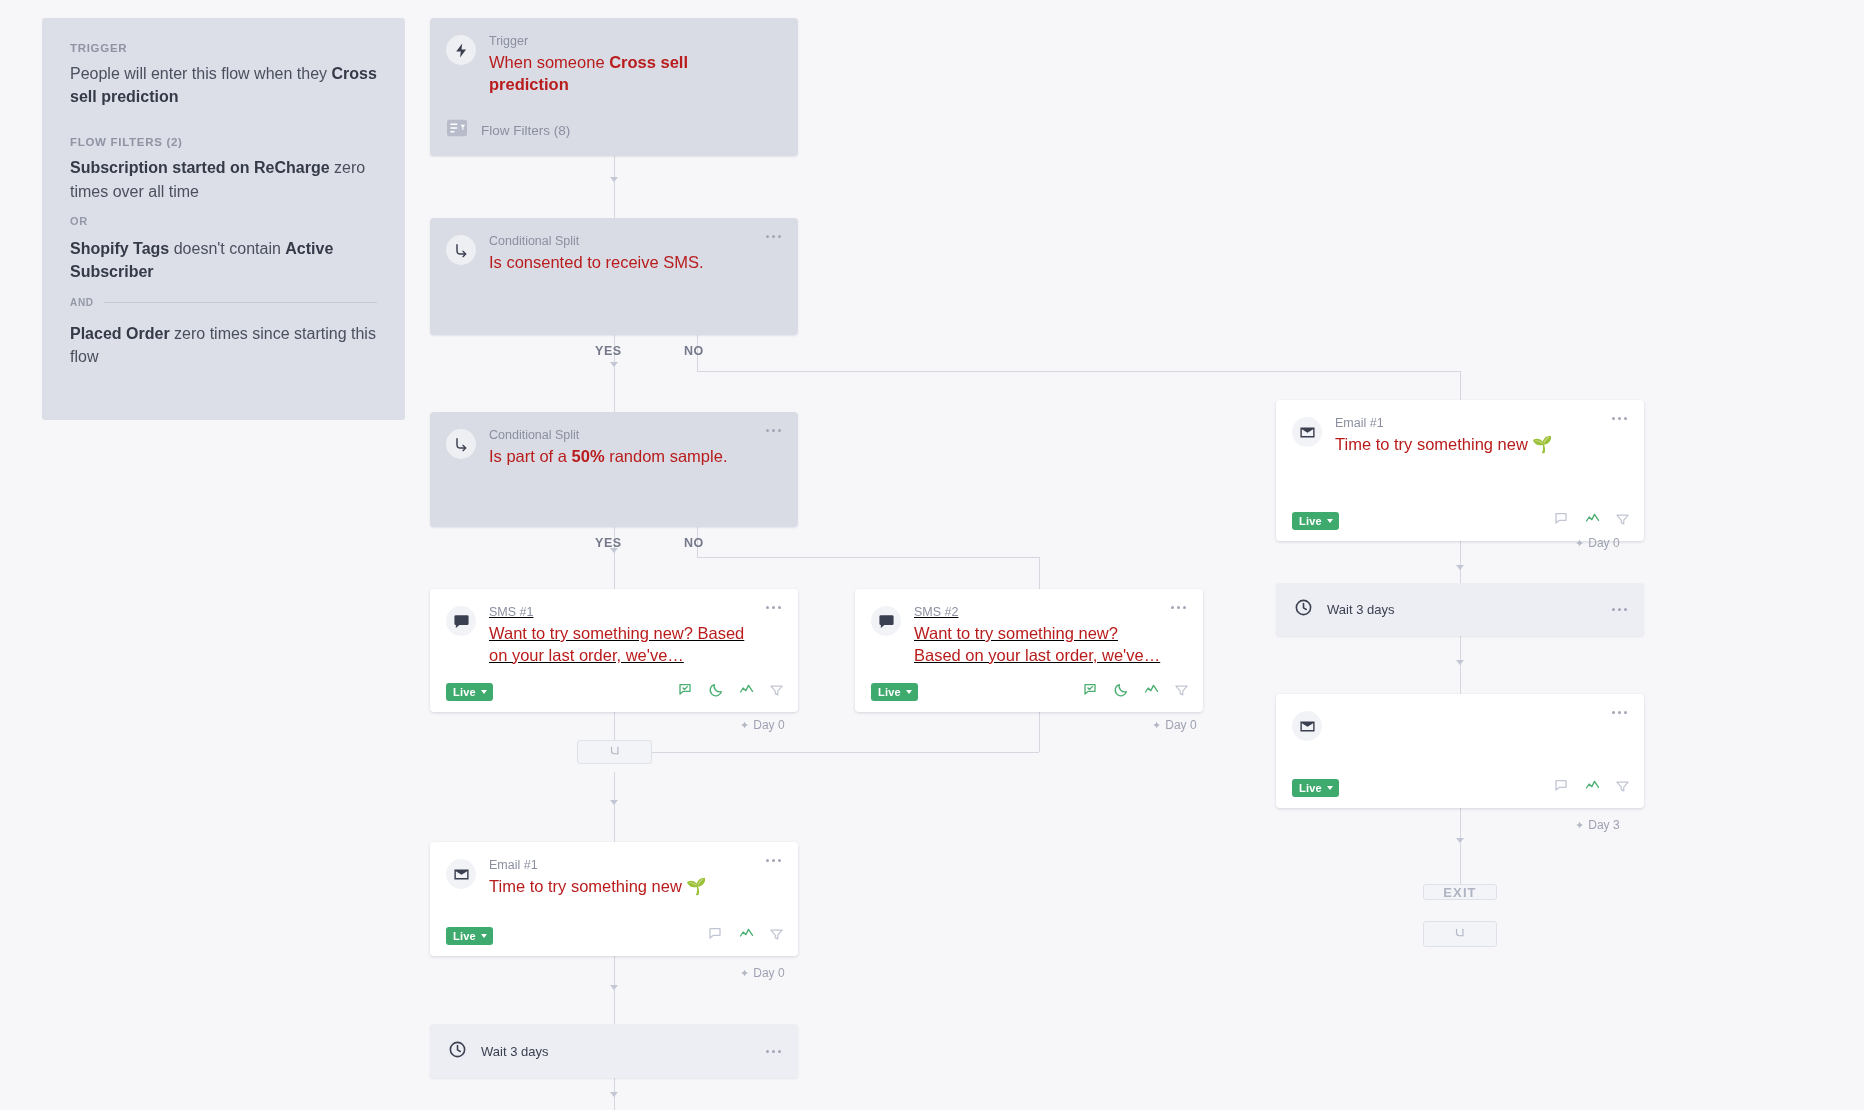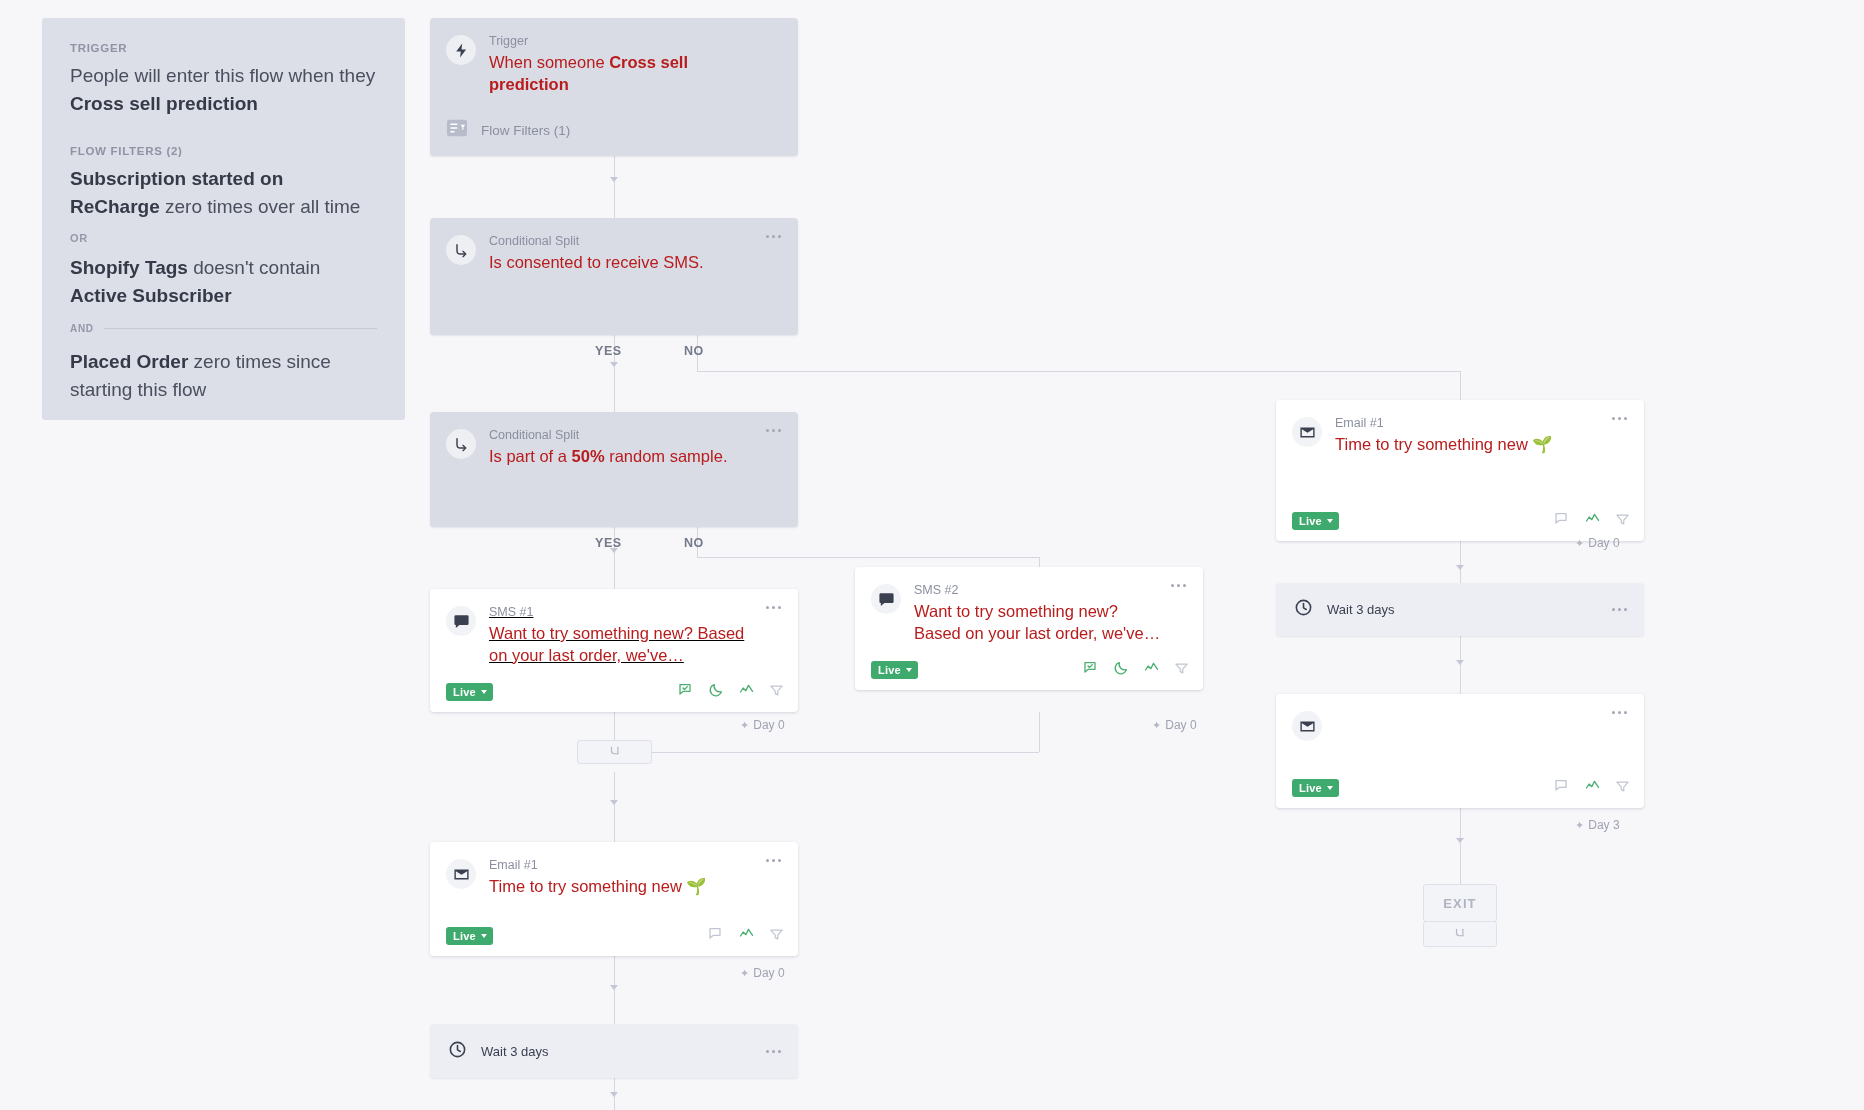--- a/index.html
+++ b/index.html
@@ -25,21 +25,21 @@
   
   #trigger-panel {
     position: absolute; left: 42px; top: 18px; width: 363px; height: 402px;
     background: #dcdfe8; border-radius: 3px;
     padding: 24px 28px 0 28px;
   }
   #trigger-panel .tag {
     font-size: 11.5px; letter-spacing: .7px; color: #8f93a3;
     font-weight: 600; text-transform: uppercase; margin-bottom: 8px;
   }
-  #trigger-panel .body { font-size: 19px; line-height: 1.45; color: #4a4f5e; }
+  #trigger-panel .body { font-size: 16px; line-height: 1.45; color: #4a4f5e; }
   #trigger-panel .body b { font-weight: 700; color: #353a48; }
   .panel-gap { height: 28px; }
   .panel-or { font-size: 11px; letter-spacing: .7px; color: #9498a8; font-weight: 600; margin: 12px 0 10px; }
   .panel-and-row { display: flex; align-items: center; gap: 10px; margin: 14px 0 14px; }
   .panel-and-row .lbl { font-size: 10px; letter-spacing: .7px; color: #9498a8; font-weight: 600; }
   .panel-and-row .rule { flex: 1; height: 1px; background: #c5c9d6; }
   .panel-notch {
     position: absolute; left: 363px; top: 18px;
     width: 0; height: 0;
     border-top: 22px solid transparent;
@@ -215,21 +215,21 @@
     <div style="position:absolute; left:16px; bottom:14px; display:flex; align-items:center; gap:13px;">
       <span>
         <svg width="22" height="20" viewBox="0 0 24 22" fill="none">
           <rect x="1" y="2" width="22" height="18" rx="2.5" fill="#b8bcca"></rect>
           <rect x="4.5" y="6" width="8" height="1.8" rx=".9" fill="#fff"></rect>
           <rect x="4.5" y="10.1" width="8" height="1.8" rx=".9" fill="#fff"></rect>
           <rect x="4.5" y="14.2" width="5" height="1.8" rx=".9" fill="#fff"></rect>
           <path d="M16 7.5h5l-2 2.6v3l-1.2-.8v-2.2L16 7.5z" fill="#fff"></path>
         </svg>
       </span>
-      <span style="font-size:13.5px; color:#8b8fa0;">Flow Filters (1)</span>
+      <span style="font-size:13.5px; color:#8b8fa0;">Flow Filters (8)</span>
     </div>
   </div>
 
   <div class="node node-grey" style="left:430px; top:218px; width:368px; height:117px;">
     <div class="node-inner">
       <div class="ico">
         <svg width="16" height="16" viewBox="0 0 24 24" fill="none" stroke="#3b4050" stroke-width="2.2" stroke-linecap="round">
           <path d="M6 4v9a5 5 0 0 0 5 5h7"></path>
             <path d="M15 14l4 4-4 4" stroke-width="2"></path>
         </svg>
@@ -315,21 +315,21 @@
             </svg>
         </span>
       </span>
     </div>
   </div>
   <div class="day-mark" style="left:740px; top:718px;">
     <span class="spark">✦</span>
     <span>Day 0</span>
   </div>
 
-  <div class="node node-white" style="left:855px; top:567px; width:348px; height:123px;">
+  <div class="node node-white" style="left:855px; top:589px; width:348px; height:123px;text-decoration:underline;">
     <div class="node-inner">
       <div class="ico">
         <svg width="17" height="17" viewBox="0 0 24 24" fill="#3b4050">
             <path d="M4 3h16a2 2 0 0 1 2 2v10a2 2 0 0 1-2 2H9l-5 4v-4a2 2 0 0 1-2-2V5a2 2 0 0 1 2-2z"></path>
           </svg>
       </div>
       <div class="node-text">
         <div class="node-kicker">SMS #2</div>
         <div class="node-title">Want to try something new? Based on your last order, we've…</div>
       </div>
@@ -545,21 +545,21 @@
             </svg>
         </span>
       </span>
     </div>
   </div>
   <div class="day-mark" style="left:1575px; top:818px;">
     <span class="spark">✦</span>
     <span>Day 3</span>
   </div>
 
-  <div class="mini-btn exit-btn" style="left:1423px; top:884px; width:74px; height:38px;">
+  <div class="mini-btn exit-btn" style="left:1423px; top:884px; width:74px; height:16px;">
     <span>EXIT</span>
   </div>
   <div class="mini-btn" style="left:1423px; top:921px; width:74px; height:26px;">
     <svg width="14" height="14" viewBox="0 0 24 24" fill="none" stroke="#b4b8c5" stroke-width="2" stroke-linecap="round" stroke-linejoin="round">
         <path d="M6 4v6a5 5 0 0 0 5 5h6"></path>
         <path d="M17 4v11"></path>
       </svg>
   </div>
 
 </div>

